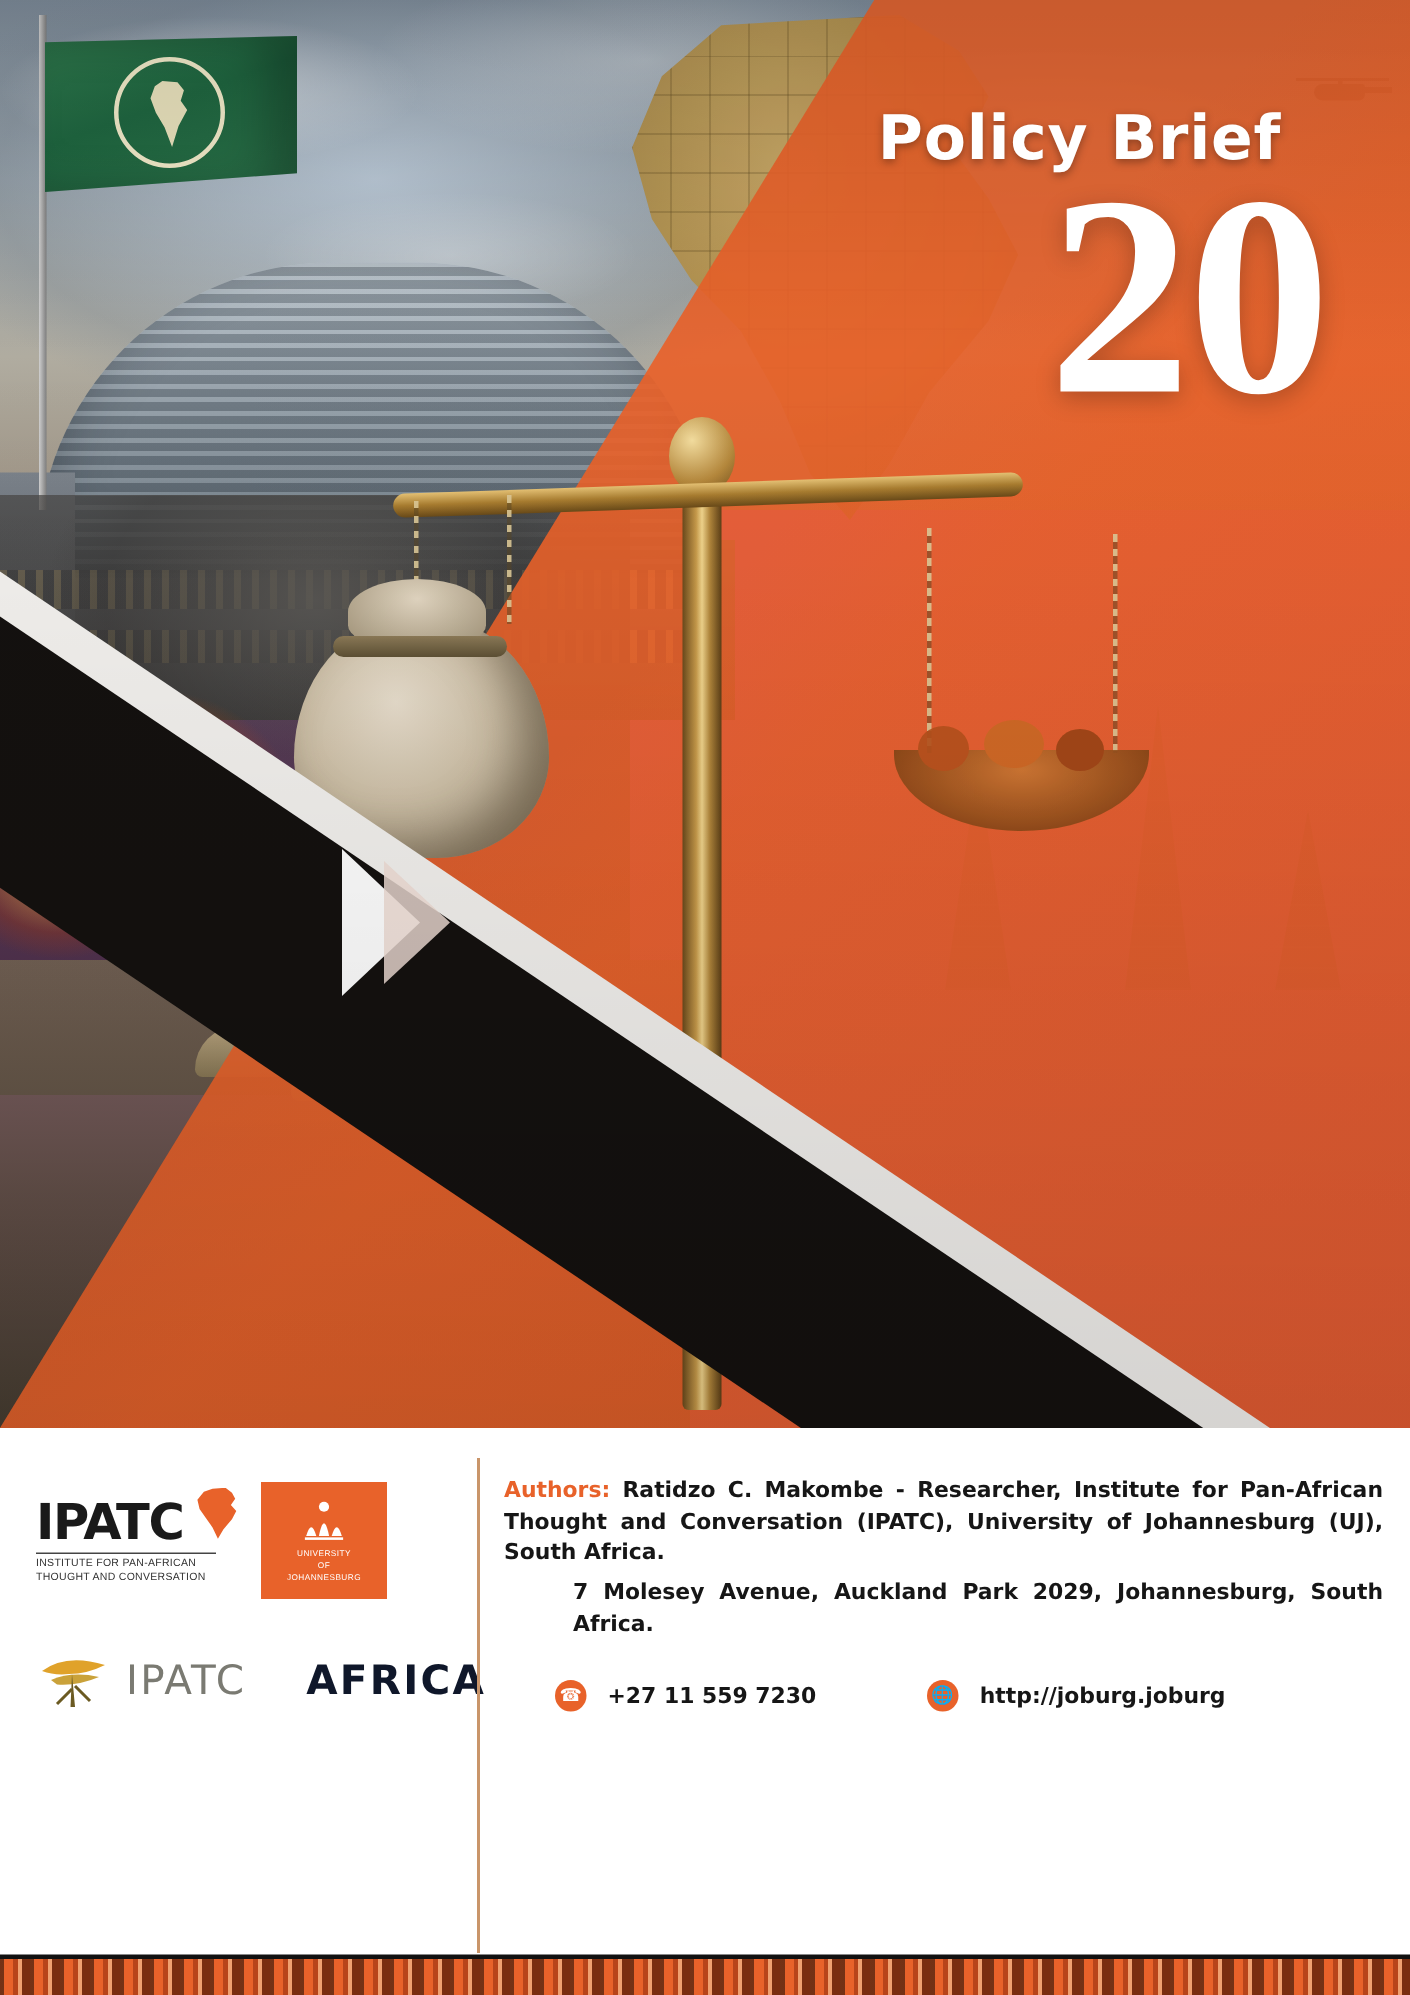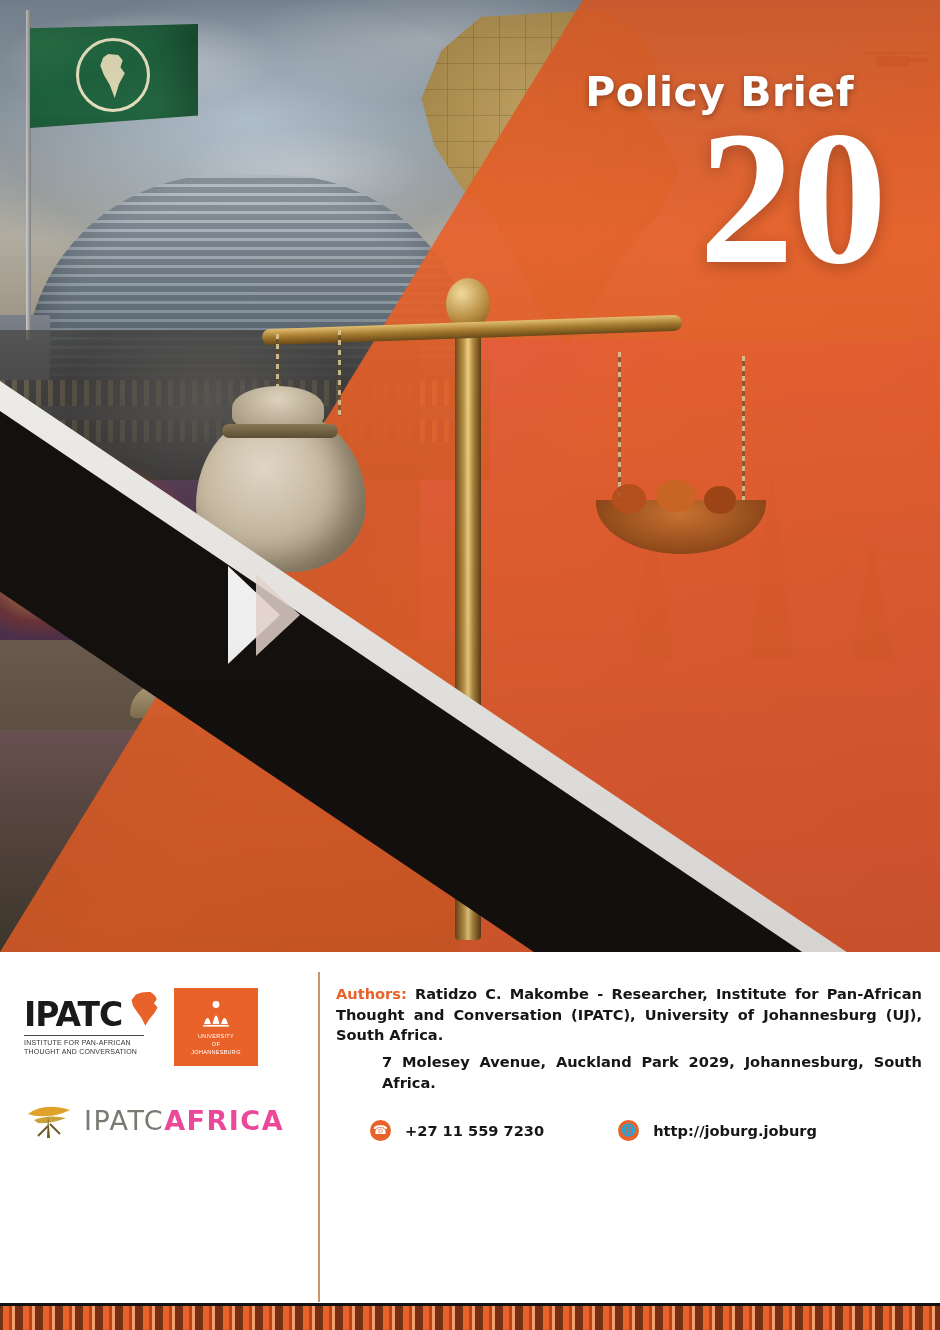--- a/index.html
+++ b/index.html
@@ -347,21 +347,21 @@
   .acacia {
     width: 52px; height: 40px; position: relative;
   }
   .trust-word {
     font-family: "DejaVu Sans", sans-serif;
     font-size: 27px;
     letter-spacing: 1.5px;
     color: #7a7a72;
     line-height: 1;
   }
-  .trust-word b { color: #ec4899; font-weight: bold; }
+  .trust-word b { color: #0f172a; font-weight: bold; margin-left: 40px; }
 
   .divider {
     position: absolute;
     left: 318px; top: 20px;
     width: 2px; height: 330px;
     background: #c9956a;
   }
 
   .info {
     position: absolute;

